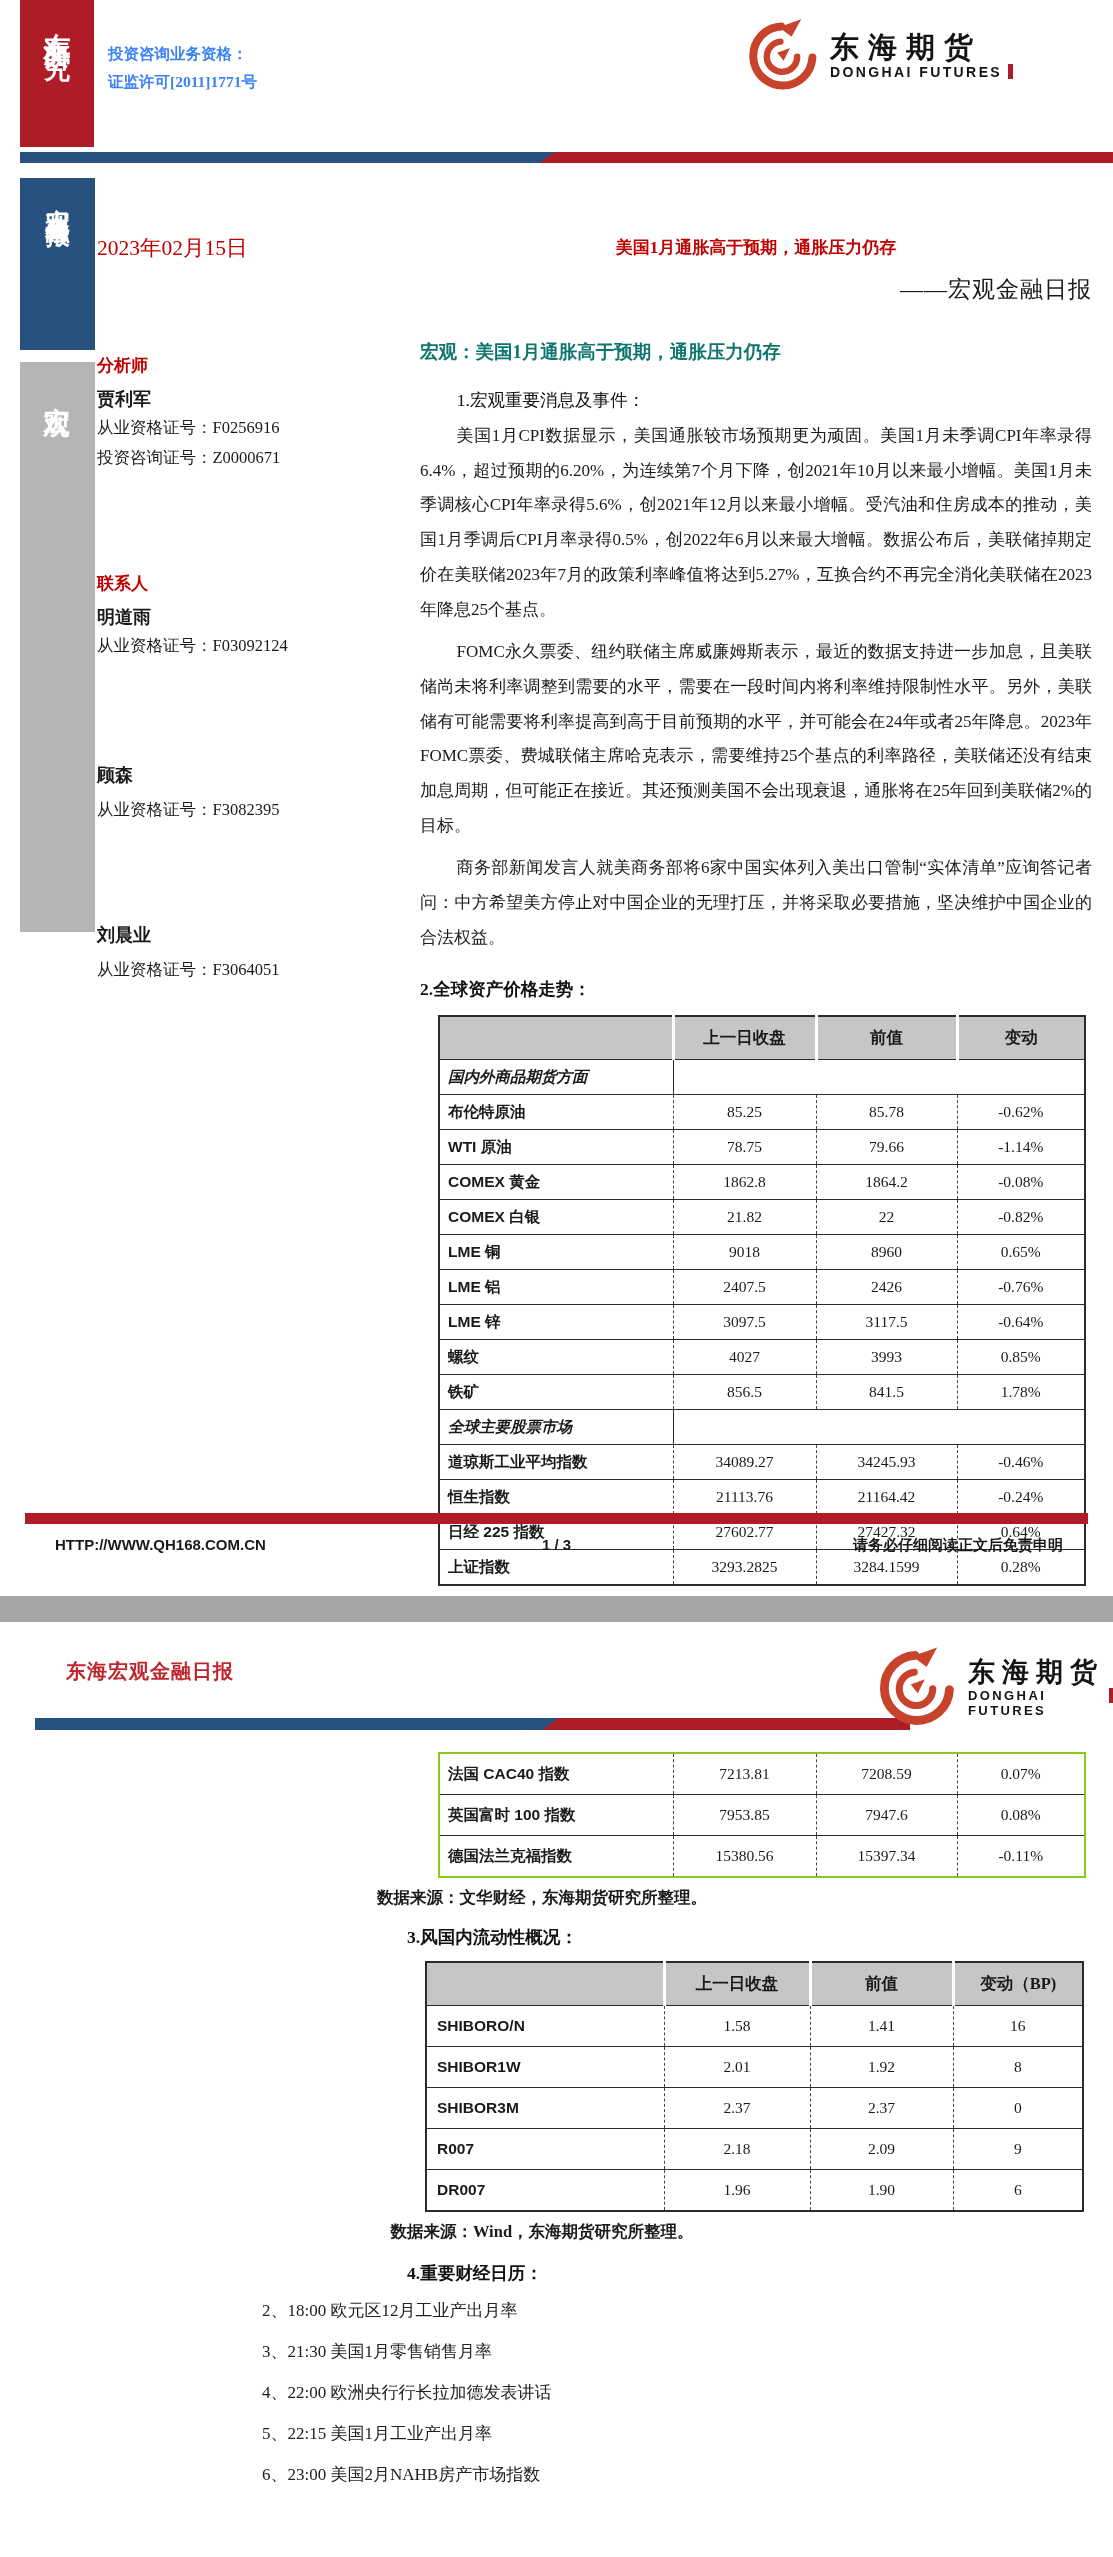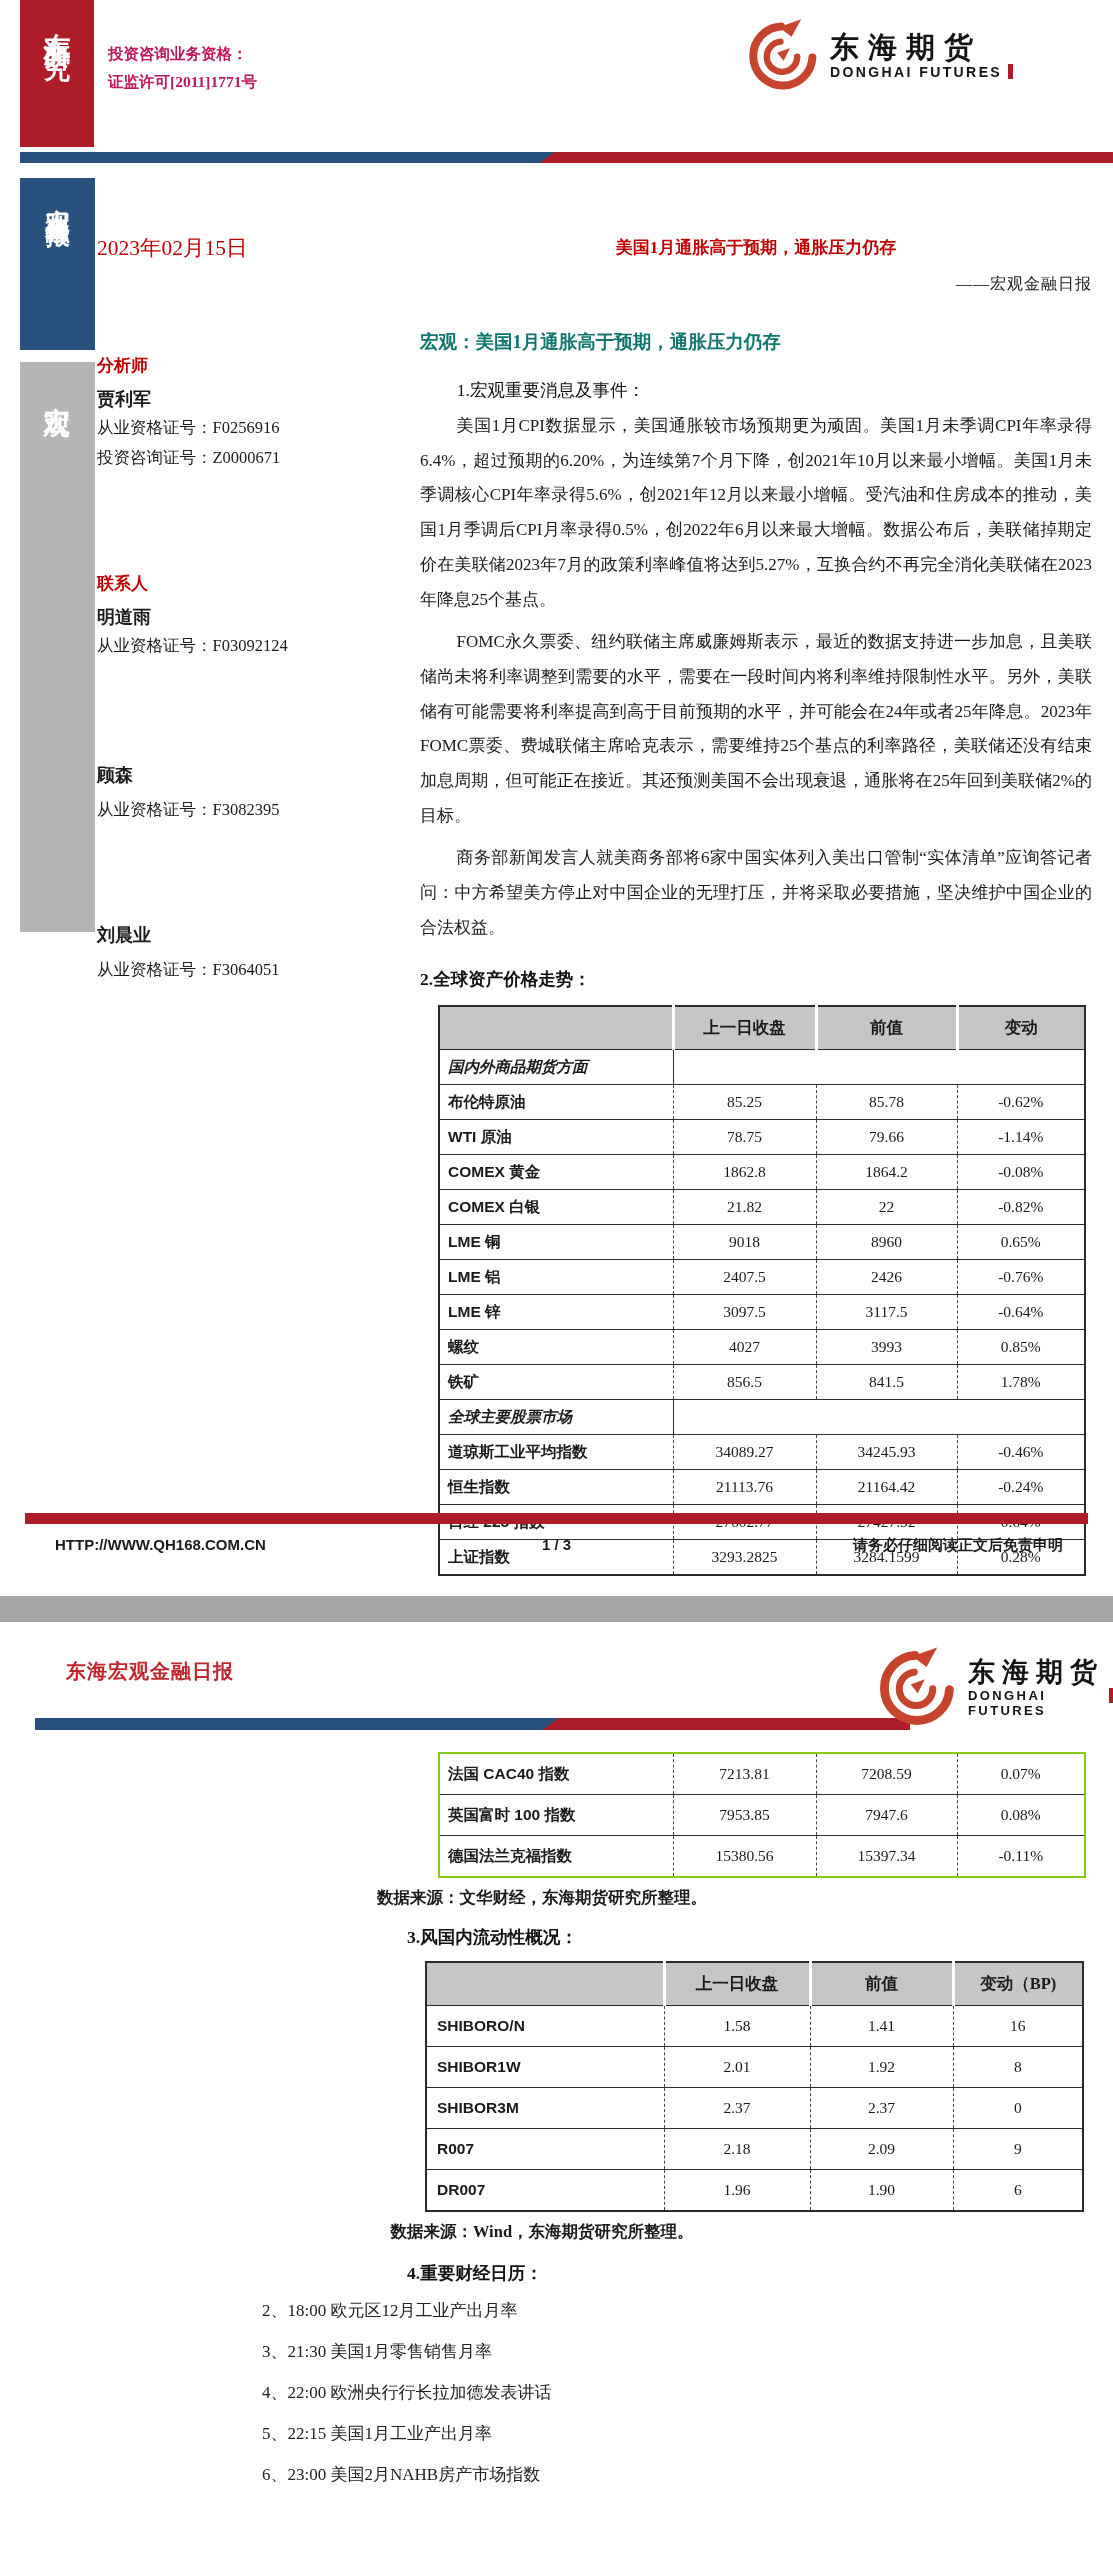--- a/index.html
+++ b/index.html
@@ -8,21 +8,21 @@
 
   
   .p1{position:absolute;left:0;top:0;width:1113px;height:1596px;background:#fff;}
 
   .red-tab{position:absolute;left:20px;top:0;width:74px;height:147px;background:#AE1C27;
            display:flex;justify-content:center;overflow:hidden;}
   .vtext{writing-mode:vertical-rl;color:#fff;font-weight:bold;
          font-family:"Liberation Sans","DejaVu Sans",sans-serif;}
   .red-tab .vtext{font-size:27px;letter-spacing:7px;padding-top:10px;}
 
-  .qual{position:absolute;left:108px;top:40px;color:#be185d;font-weight:bold;
+  .qual{position:absolute;left:108px;top:40px;color:#3b82f6;font-weight:bold;
         font-size:15.5px;line-height:1.8;}
 
   .logo{position:absolute;display:flex;align-items:center;}
   .logo-p1{left:742px;top:16px;}
   .logo svg{width:80px;height:80px;flex:0 0 auto;}
   .logo-txt{margin-left:8px;}
   .logo-cn{font-size:29px;font-weight:bold;letter-spacing:9px;color:#141414;white-space:nowrap;line-height:1.1;}
   .logo-en{font-size:14px;font-weight:bold;letter-spacing:2.4px;color:#141414;
            font-family:"Liberation Sans","DejaVu Sans",sans-serif;display:flex;align-items:flex-start;}
   .red-tick{display:inline-block;width:5px;height:15px;background:#AE1C27;margin-left:6px;}
@@ -48,21 +48,21 @@
   .pname{font-weight:bold;font-size:18px;line-height:28px;}
   .pcert{font-size:16.5px;line-height:30px;}
   .mt-analyst{margin-top:90px;}
   .mt-contact{margin-top:98px;}
   .mt-c2{margin-top:100px;}
   .mt-c3{margin-top:96px;}
   .mt-s{margin-top:6px;}
 
   .main{position:absolute;left:420px;top:236px;width:672px;}
   .title{text-align:center;color:#C00000;font-weight:bold;font-size:17px;line-height:1.4;}
-  .subtitle{text-align:right;font-size:16px;margin-top:14px;letter-spacing:1px;}
+  .subtitle{text-align:right;font-size:23px;margin-top:14px;letter-spacing:1px;}
   .sec-red{color:#0f766e;font-weight:bold;font-size:18.5px;margin-top:34px;}
   .sub-h{font-weight:normal;font-size:17.5px;margin-top:24px;text-indent:2.1em;color:#111;}
   .para{font-size:17px;line-height:2.05;text-align:justify;text-indent:2.15em;margin:7px 0 0 0;}
   .sec-blk{font-weight:bold;font-size:17.5px;margin-top:22px;color:#111;}
 
   table{border-collapse:collapse;table-layout:fixed;}
   .dtab{margin:14px 0 0 18px;width:646px;border:2px solid #2b2b2b;}
   .dtab td{height:34px;padding:0 8px;overflow:hidden;}
   .dtab tr{border-top:1.5px solid #2b2b2b;}
   td.lab{font-family:"Liberation Sans","DejaVu Sans",sans-serif;font-weight:bold;font-size:15.5px;text-align:left;}

